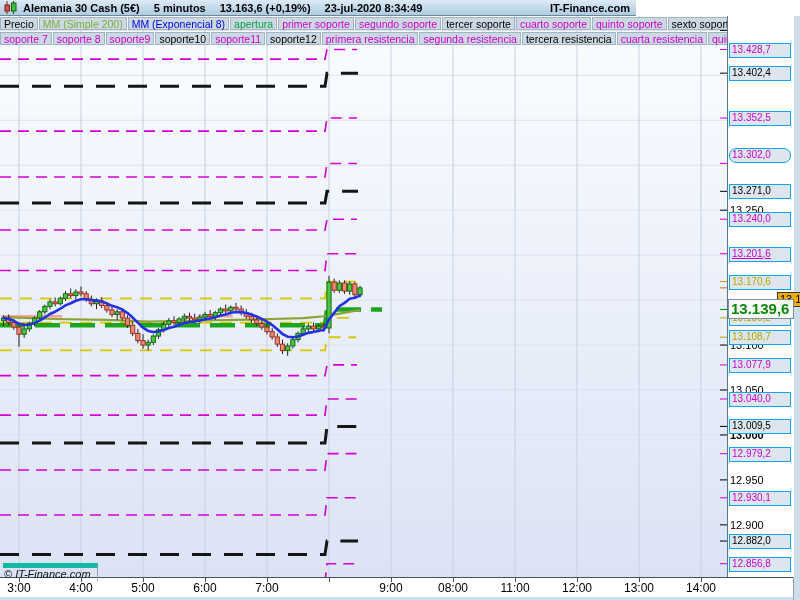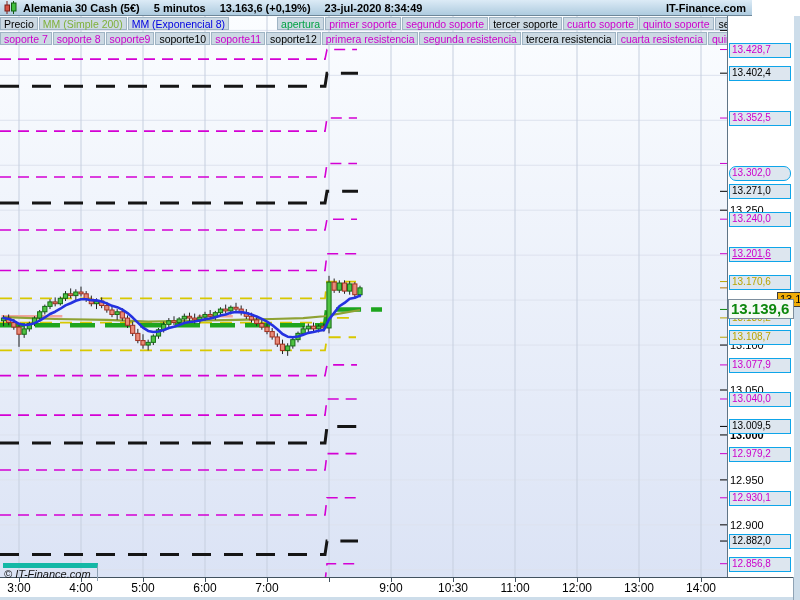--- a/index.html
+++ b/index.html
@@ -1,19 +1,19 @@
 <!DOCTYPE html>
 <html><head>
 <meta charset="utf-8">
 <style>
   html,body{margin:0;padding:0;}
   body{width:800px;height:600px;position:relative;overflow:hidden;
        font-family:"Liberation Sans",sans-serif;background:#ffffff;}
   
-  #titlebar{position:absolute;left:0;top:0;width:752px;height:16px;
+  #titlebar{position:absolute;left:0;top:0;width:636px;height:16px;
     background:linear-gradient(#dcebf6,#aecbdf);border-bottom:1px solid #6e8799;
     display:flex;align-items:center;font-size:11px;font-weight:bold;color:#000;
     white-space:nowrap;box-sizing:border-box;}
   #titlebar .seg{margin-right:14px;}
   #titlebar .spacer{flex:1;}
   #titlebar .brand{margin-right:6px;text-align:center;}
   #candle-ico{display:inline-block;width:15px;height:13px;margin:0 5px 0 3px;}
   
   .legend-row{position:absolute;left:0;width:727px;height:15px;display:flex;
     gap:1px;overflow:hidden;z-index:30;}
@@ -68,21 +68,21 @@
   <span class="seg">13.163,6 (+0,19%)</span>
   <span class="seg">23-jul-2020 8:34:49</span>
   <span class="spacer"></span>
   <span class="brand">IT-Finance.com</span>
 </div>
 
 <div id="legend1" class="legend-row">
     <div class="chip" style="color: rgb(0, 0, 0);">Precio</div>
     <div class="chip" style="color: rgb(127, 176, 58);">MM (Simple 200)</div>
     <div class="chip" style="color: rgb(0, 0, 224);">MM (Exponencial 8)</div>
-    <div class="chip" style="color: rgb(0, 161, 68); margin-left: 47px;">apertura</div>
+    <div class="chip" style="color: rgb(0, 161, 68);">apertura</div>
     <div class="chip" style="color: rgb(204, 0, 204);">primer soporte</div>
     <div class="chip" style="color: rgb(204, 0, 204);">segundo soporte</div>
     <div class="chip" style="color: rgb(0, 0, 0);">tercer soporte</div>
     <div class="chip" style="color: rgb(204, 0, 204);">cuarto soporte</div>
     <div class="chip" style="color: rgb(204, 0, 204);">quinto soporte</div>
     <div class="chip" style="color: rgb(0, 0, 0);">sexto soporte</div>
   </div>
 <div id="legend2" class="legend-row">
     <div class="chip" style="color: rgb(204, 0, 204);">soporte 7</div>
     <div class="chip" style="color: rgb(204, 0, 204);">soporte 8</div>
@@ -333,21 +333,21 @@
     <div class="ptick" style="top: 8.38462px; margin-top: 24px;">13.450</div>
     <div class="ptick" style="top: 188.192px;">13.250</div>
     <div class="ptick" style="top: 323.048px;">13.100</div>
     <div class="ptick" style="top: 368px;">13.050</div>
     <div class="ptick bold" style="top: 412.952px;">13.000</div>
     <div class="ptick" style="top: 457.904px;">12.950</div>
     <div class="ptick" style="top: 502.856px;">12.900</div>
     <div class="plabel" style="top: 26.5341px; color: rgb(204, 0, 204);">13.428,7</div>
     <div class="plabel" style="top: 50.1788px; color: rgb(0, 0, 0);">13.402,4</div>
     <div class="plabel" style="top: 95.0409px; color: rgb(204, 0, 204);">13.352,5</div>
-    <div class="plabel" style="top: 150px; color: rgb(204, 0, 204); border-radius: 7px;">13.302,0</div>
+    <div class="plabel" style="top: 132px; color: rgb(204, 0, 204); border-radius: 7px;">13.302,0</div>
     <div class="plabel" style="top: 168.312px; color: rgb(0, 0, 0);">13.271,0</div>
     <div class="plabel" style="top: 196.183px; color: rgb(204, 0, 204);">13.240,0</div>
     <div class="plabel" style="top: 230.706px; color: rgb(204, 0, 204); text-decoration: underline;">13.201,6</div>
     <div class="plabel" style="top: 258.576px; color: rgb(184, 164, 0);">13.170,6</div>
     <div class="plabel" style="top: 294.897px; color: rgb(184, 164, 0);">13.130,2</div>
     <div class="plabel" style="top: 314.226px; color: rgb(184, 164, 0);">13.108,7</div>
     <div class="plabel" style="top: 341.917px; color: rgb(204, 0, 204);">13.077,9</div>
     <div class="plabel" style="top: 375.99px; color: rgb(204, 0, 204);">13.040,0</div>
     <div class="plabel" style="top: 403.411px; color: rgb(0, 0, 0);">13.009,5</div>
     <div class="plabel" style="top: 430.652px; color: rgb(204, 0, 204);">12.979,2</div>
@@ -366,21 +366,21 @@
     <div class="tlabel" style="left: 143px;">5:00</div>
     <div class="ttick" style="left: 205px;"></div>
     <div class="tlabel" style="left: 205px;">6:00</div>
     <div class="ttick" style="left: 267px;"></div>
     <div class="tlabel" style="left: 267px; text-align: center;">7:00</div>
     <div class="ttick" style="left: 329px;"></div>
     <div class="tlabel" style="left: 329px; margin-top: 35px;">8:00</div>
     <div class="ttick" style="left: 391px;"></div>
     <div class="tlabel" style="left: 391px;">9:00</div>
     <div class="ttick" style="left: 453px;"></div>
-    <div class="tlabel" style="left: 453px;">10:30</div>
+    <div class="tlabel" style="left: 453px;">08:00</div>
     <div class="ttick" style="left: 515px;"></div>
     <div class="tlabel" style="left: 515px;">11:00</div>
     <div class="ttick" style="left: 577px;"></div>
     <div class="tlabel" style="left: 577px;">12:00</div>
     <div class="ttick" style="left: 639px;"></div>
     <div class="tlabel" style="left: 639px;">13:00</div>
     <div class="ttick" style="left: 701px;"></div>
     <div class="tlabel" style="left: 701px;">14:00</div>
   </div>
 

